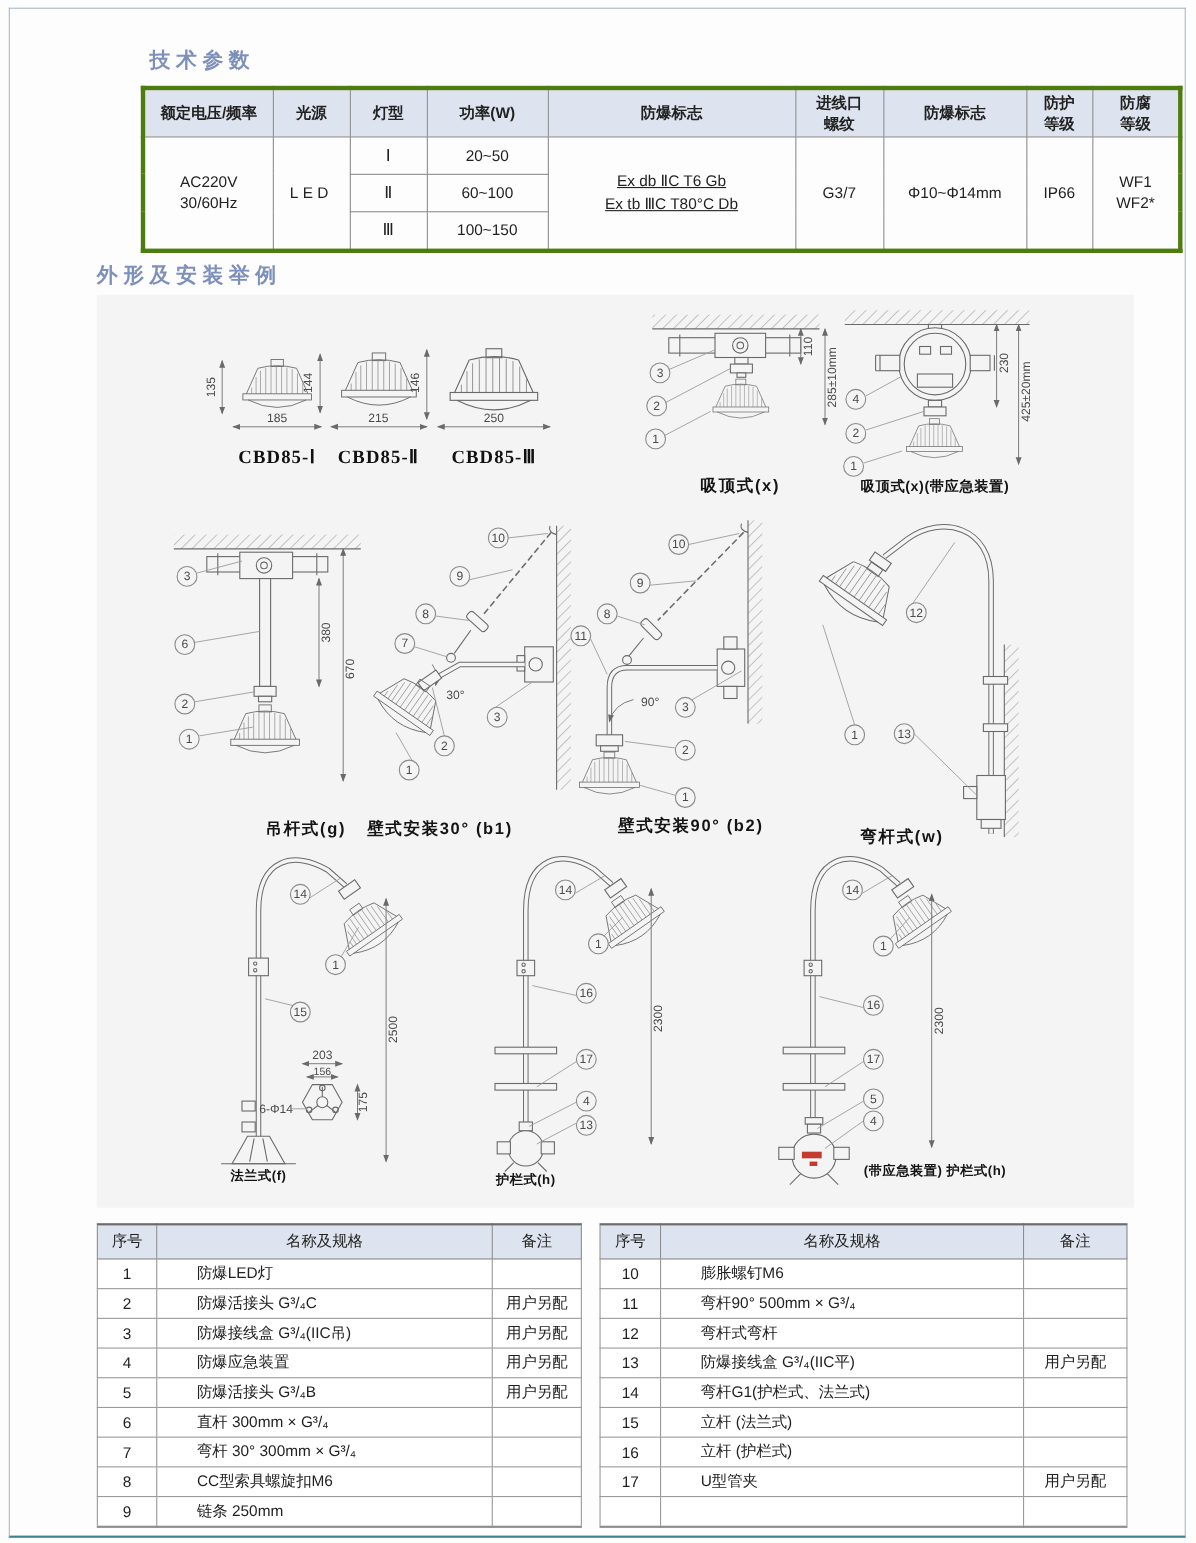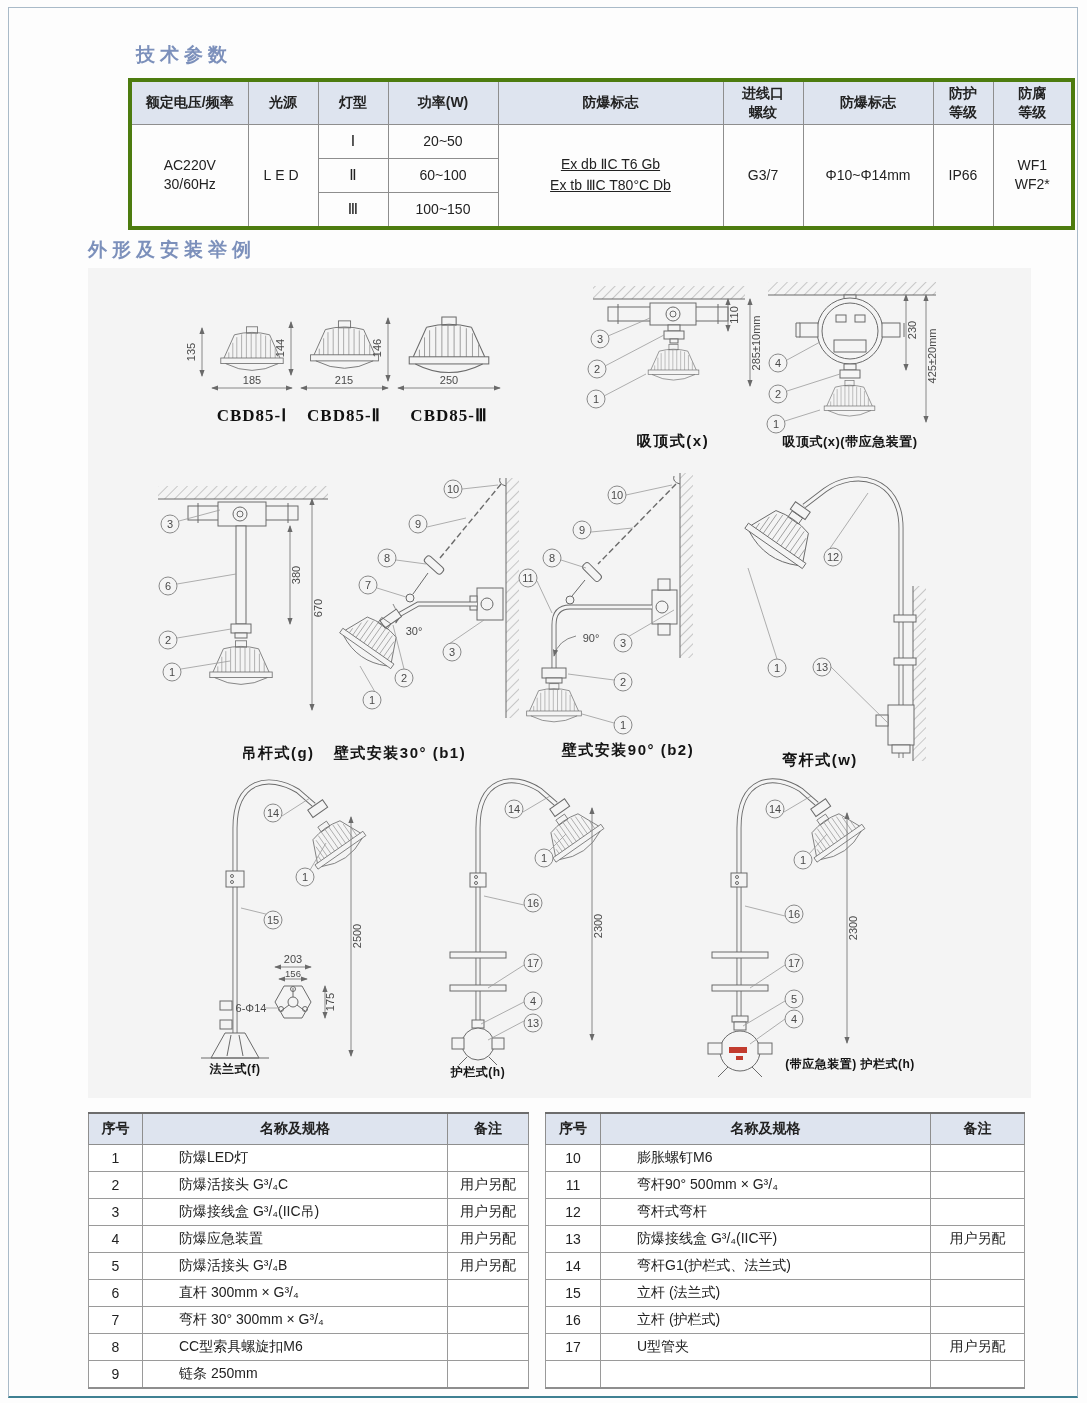--- a/index.html
+++ b/index.html
@@ -35,21 +35,21 @@
   .cap{font-size:15px;font-weight:bold;fill:#141414;letter-spacing:1.5px;text-anchor:middle;}
   .capsm{font-size:12px;font-weight:bold;fill:#141414;text-anchor:middle;letter-spacing:.5px;}
   .capmd{font-size:13px;font-weight:bold;fill:#141414;letter-spacing:.5px;text-anchor:middle;}
   .capR{font-family:"Liberation Serif",serif;font-size:17px;font-weight:bold;fill:#111;
         letter-spacing:1px;text-anchor:middle;}
   .redlbl{fill:#c23b2e;}
   
   table.parts{position:absolute;border-collapse:collapse;table-layout:fixed;font-size:14px;
               color:#222;border:1px solid #8e8e8e;border-top:2px solid #6c6c6c;
               border-bottom:2px solid #8e8e8e;background:#fff;}
-  table.parts th{background:#dee4ef;border:1px solid #8e8e8e;height:28px;font-weight:700;}
+  table.parts th{background:#dee4ef;border:1px solid #8e8e8e;height:28px;font-weight:400;}
   table.parts td{border:1px solid #9a9a9a;height:26px;text-align:center;padding:0;}
   table.parts td.nm{text-align:left;padding-left:36px;}
 </style>
 </head>
 <body>
 
 <div id="page">
   <div class="frame"></div>
 
   <div class="sec-title" style="left:88px;top:42px;margin-left:48px;">技术参数</div>

